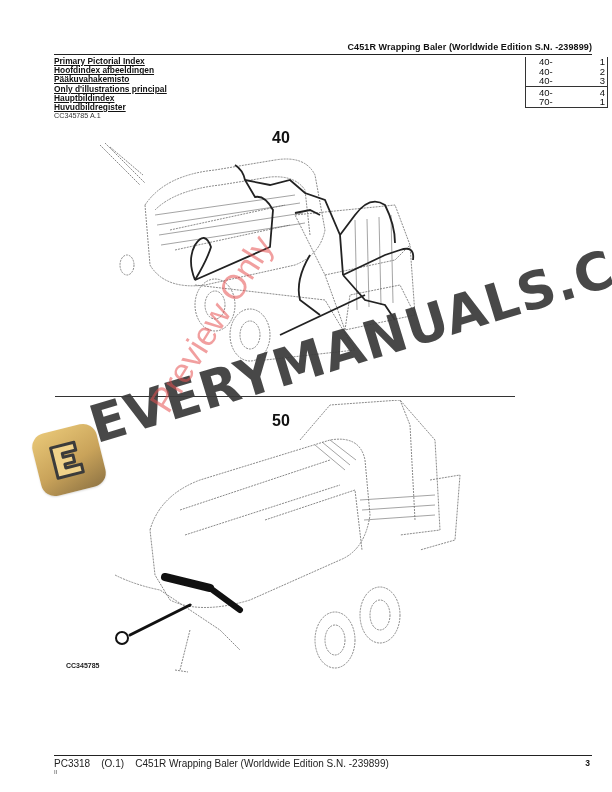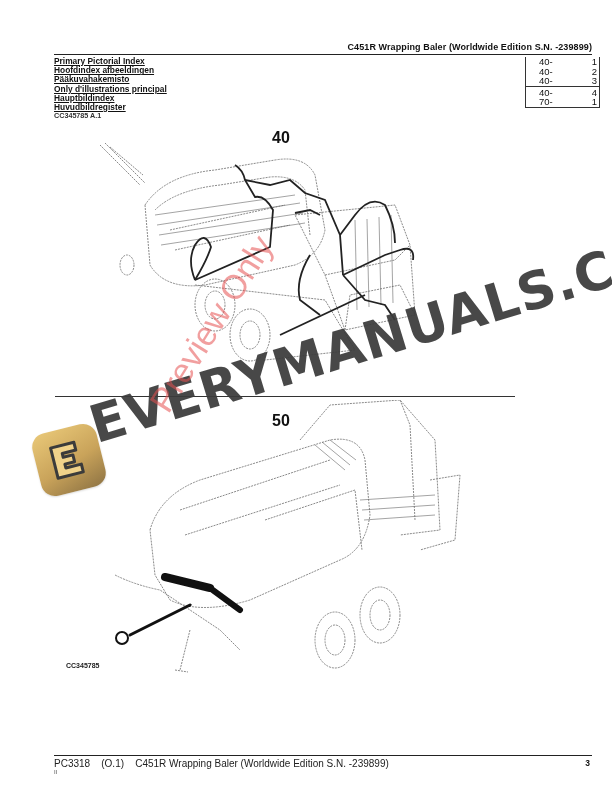--- a/index.html
+++ b/index.html
@@ -12,29 +12,29 @@
     }
     .header-rule {
       position: absolute; left: 54px; right: 20px; top: 54px;
       border-top: 1.2px solid #222;
     }
     .index-list {
       position: absolute; left: 54px; top: 57px;
       font-size: 8.4px; font-weight: bold; line-height: 9.2px; text-decoration: underline;
     }
     .ref-box {
-      position: absolute; left: 525px; top: 57px; width: 75px;
+      position: absolute; left: 525px; top: 57px; width: 83px;
       border-left: 1px solid #333; border-right: 1px solid #333;
       font-size: 9.5px; line-height: 9.6px;
     }
     .ref-row { display: flex; justify-content: space-between; padding: 0 2px 0 13px; border-bottom: 1px solid #555; }
     .ref-row.grp-end { border-bottom: 1.2px solid #333; }
     .ref-row.mid { border-bottom: none; }
     .figure-id-top {
-      position: absolute; left: 54px; top: 111px; font-size: 7.2px; color: #333; font-weight: bold;
+      position: absolute; left: 54px; top: 111px; font-size: 7.2px; color: #333;
     }
 
     .fig-label {
       position: absolute; font-size: 16px; font-weight: bold;
     }
     .divider-mid {
       position: absolute; left: 55px; top: 396px; width: 460px;
       border-top: 1.2px solid #333;
     }
     .figure-id-bottom {

